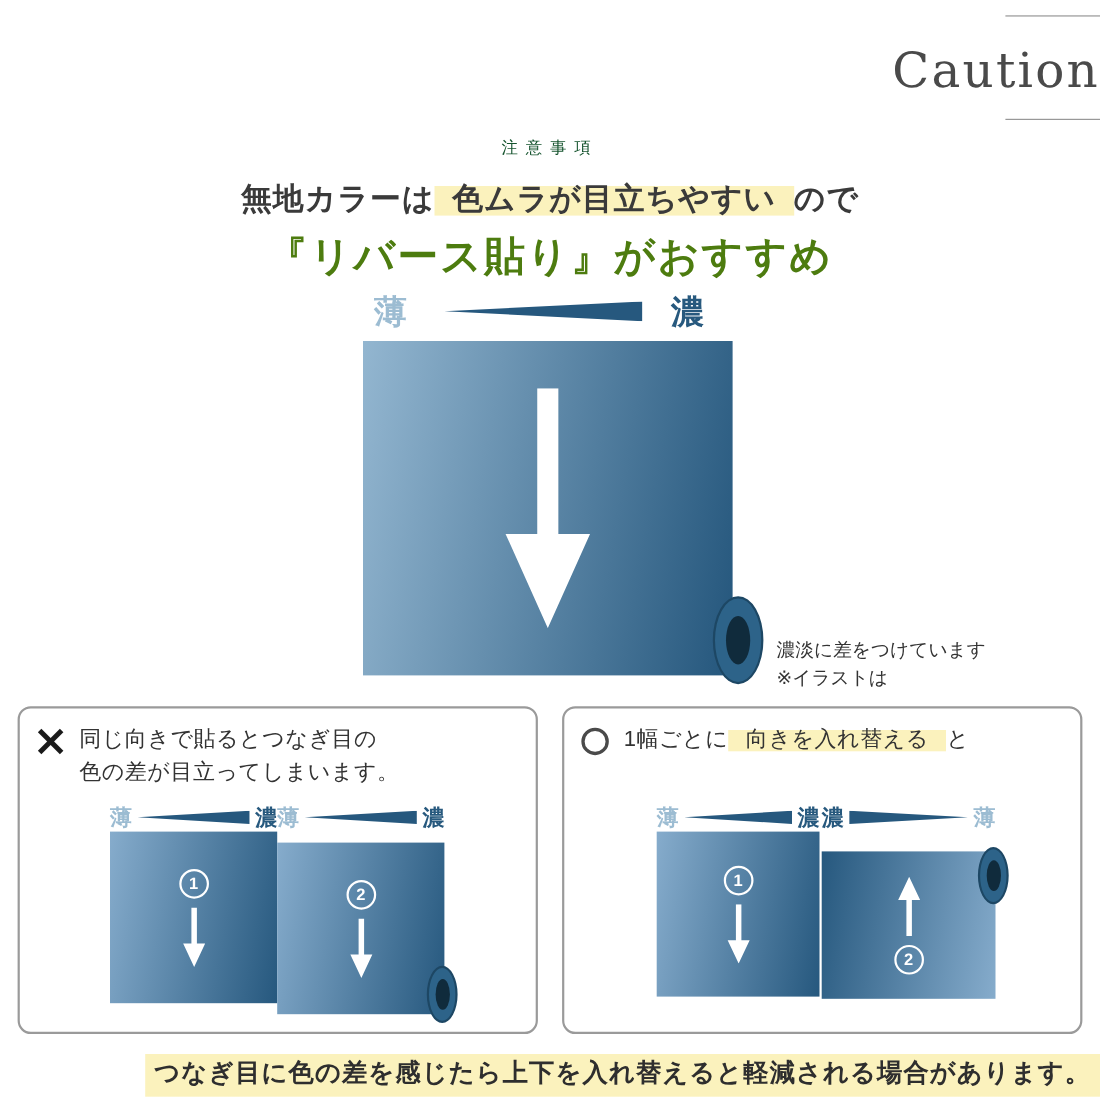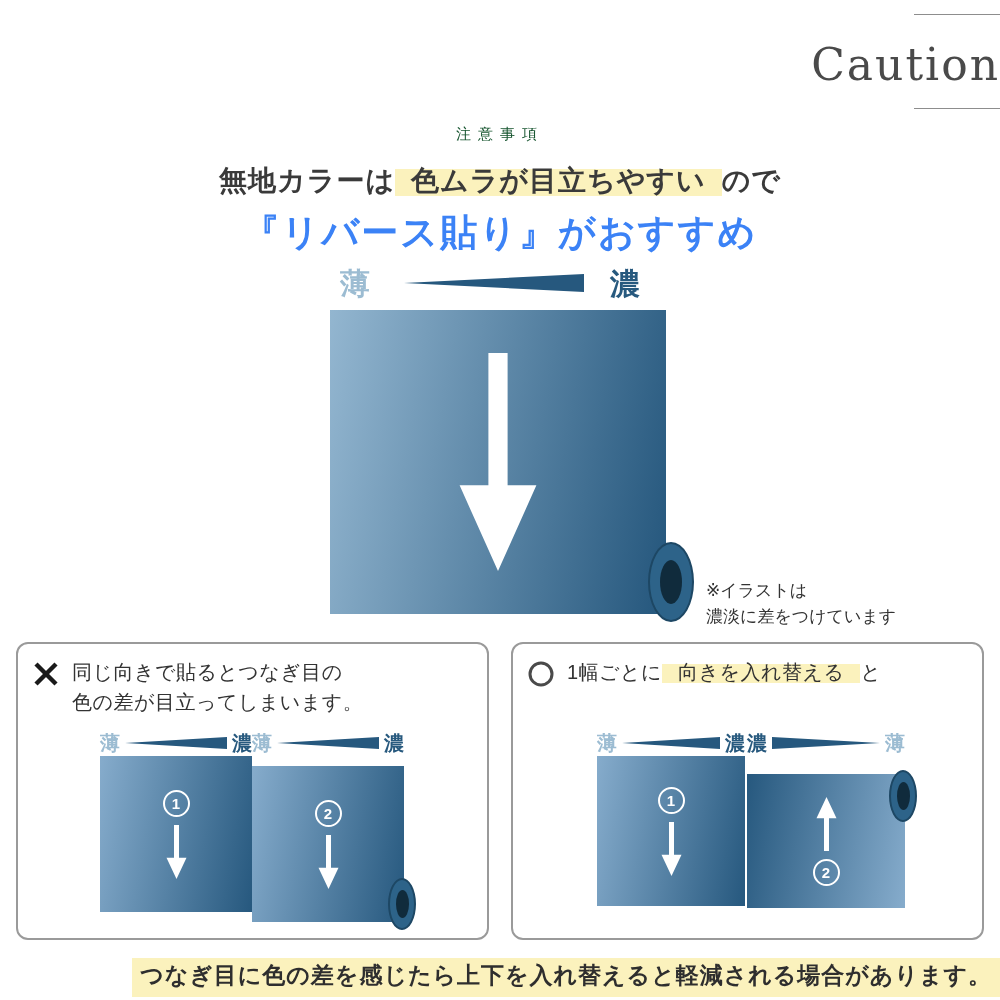--- a/index.html
+++ b/index.html
@@ -17,21 +17,21 @@
   .caution-title {
     font-family: "DejaVu Serif", "Liberation Serif", serif;
     font-size: 44px; line-height: 1.05; color: #4a4a4a; letter-spacing: 2px; font-weight: 400;
   }
   .rule { width: 86px; height: 1px; background: #8d8d8d; margin-bottom: 7px; }
   .header-subtitle { font-size: 15px; letter-spacing: 7px; margin-top: 9px; color: #14532d; }
 
   
   .intro { text-align: center; }
   .intro-line1 { margin-top: 18px; font-size: 28px; font-weight: bold; color: #3a3a3a; letter-spacing: 1px; }
-  .intro-line2 { margin-top: 8px; font-size: 37px; font-weight: bold; color: #3b82f6; letter-spacing: 2px; }
+  .intro-line2 { margin-top: 8px; font-size: 37px; font-weight: bold; color: #4d7c0f; letter-spacing: 2px; }
   .intro-line3 { margin-top: 14px; font-size: 21px; color: #3a3a3a; letter-spacing: 1.5px; }
   .hl { background-image: linear-gradient(180deg, rgba(0,0,0,0) 14%, #fbf2bd 14%); padding: 0 16px; }
 
   
   .main-diagram { position: relative; height: 366px; margin-top: 6px; }
   .grad-label { position: absolute; top: 0; font-size: 30px; font-weight: bold; letter-spacing: 0; }
   .light-text { color: #9cbcd2; }
   .dark-text { color: #27597e; }
   .main-label-light { left: 340px; }
   .main-label-dark  { left: 610px; }
@@ -138,22 +138,22 @@
   <div class="big-panel">
     <svg class="big-arrow" viewBox="0 0 40 56" preserveAspectRatio="none" aria-hidden="true">
       <path d="M16 0 H24 V34 H36 L20 56 L4 34 H16 Z" fill="#ffffff"></path>
     </svg>
     <div class="roll roll-big">
       <div class="roll-core"></div>
     </div>
   </div>
 
   <div class="illust-note">
+    <div>濃淡に差をつけています</div>
     <div>※イラストは</div>
-    <div>濃淡に差をつけています</div>
   </div>
 </div>
 
 <div class="boxes">
 
   <div class="box">
     <div class="box-head">
       <svg class="mark" width="28" height="28" viewBox="0 0 28 28" aria-hidden="true">
         <line x1="4" y1="4" x2="24" y2="24" stroke="#1a1a1a" stroke-width="4.5"></line>
         <line x1="24" y1="4" x2="4" y2="24" stroke="#1a1a1a" stroke-width="4.5"></line>

